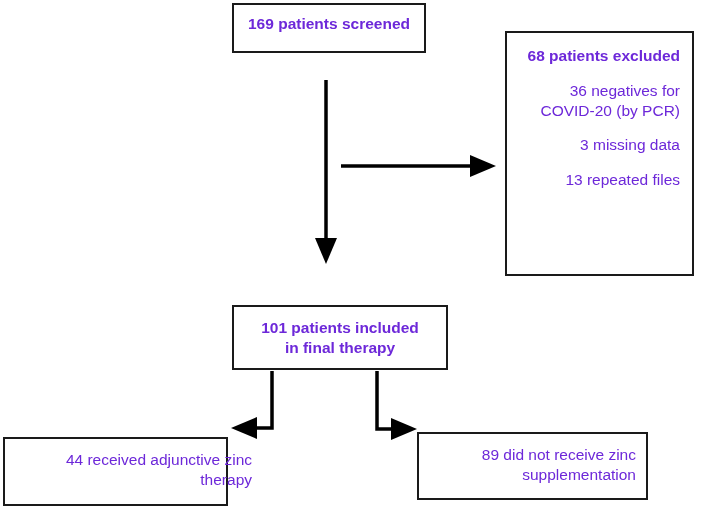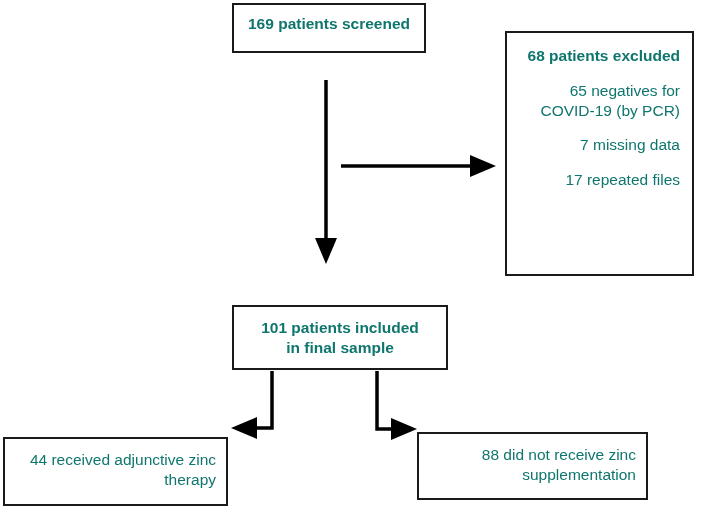--- a/index.html
+++ b/index.html
@@ -23,21 +23,21 @@
   }
   .box-inner {
     width: 100%;
     height: 100%;
     display: flex;
     flex-direction: column;
     justify-content: center;
     box-sizing: border-box;
   }
   .txt {
-    color: #0f766e;
+    color: #6d28d9;
     font-size: 15.5px;
     line-height: 1.28;
   }
   .bold {
     font-weight: bold;
   }
   .center {
     text-align: center;
   }
   .left {
@@ -76,20 +76,21 @@
 
   #box-zinc {
     left: 3px;
     top: 437px;
     width: 225px;
     height: 69px;
   }
   #box-zinc .box-inner {
     justify-content: flex-start;
     padding: 11px 10px 0 11px;
+    margin-left: 36px;
   }
 
   #box-nozinc {
     left: 417px;
     top: 432px;
     width: 231px;
     height: 68px;
   }
   #box-nozinc .box-inner {
     justify-content: flex-start;
@@ -128,38 +129,38 @@
 
   <div class="box" id="box-screened">
     <div class="box-inner">
       <div class="txt bold center">169 patients screened</div>
     </div>
   </div>
 
   <div class="box" id="box-excluded">
     <div class="box-inner">
       <div class="txt bold left">68 patients excluded</div>
-      <div class="txt left">65 negatives for COVID-19 (by PCR)</div>
-      <div class="txt left">7 missing data</div>
-      <div class="txt left">17 repeated files</div>
+      <div class="txt left">36 negatives for COVID-20 (by PCR)</div>
+      <div class="txt left">3 missing data</div>
+      <div class="txt left">13 repeated files</div>
     </div>
   </div>
 
   <div class="box" id="box-included">
     <div class="box-inner">
       <div class="txt bold center">101 patients included</div>
-      <div class="txt bold center">in final sample</div>
+      <div class="txt bold center">in final therapy</div>
     </div>
   </div>
 
   <div class="box" id="box-zinc">
     <div class="box-inner">
       <div class="txt left">44 received adjunctive zinc therapy</div>
     </div>
   </div>
 
   <div class="box" id="box-nozinc">
     <div class="box-inner">
-      <div class="txt left">88 did not receive zinc supplementation</div>
+      <div class="txt left">89 did not receive zinc supplementation</div>
     </div>
   </div>
 
 </div>
 
 </body></html>

